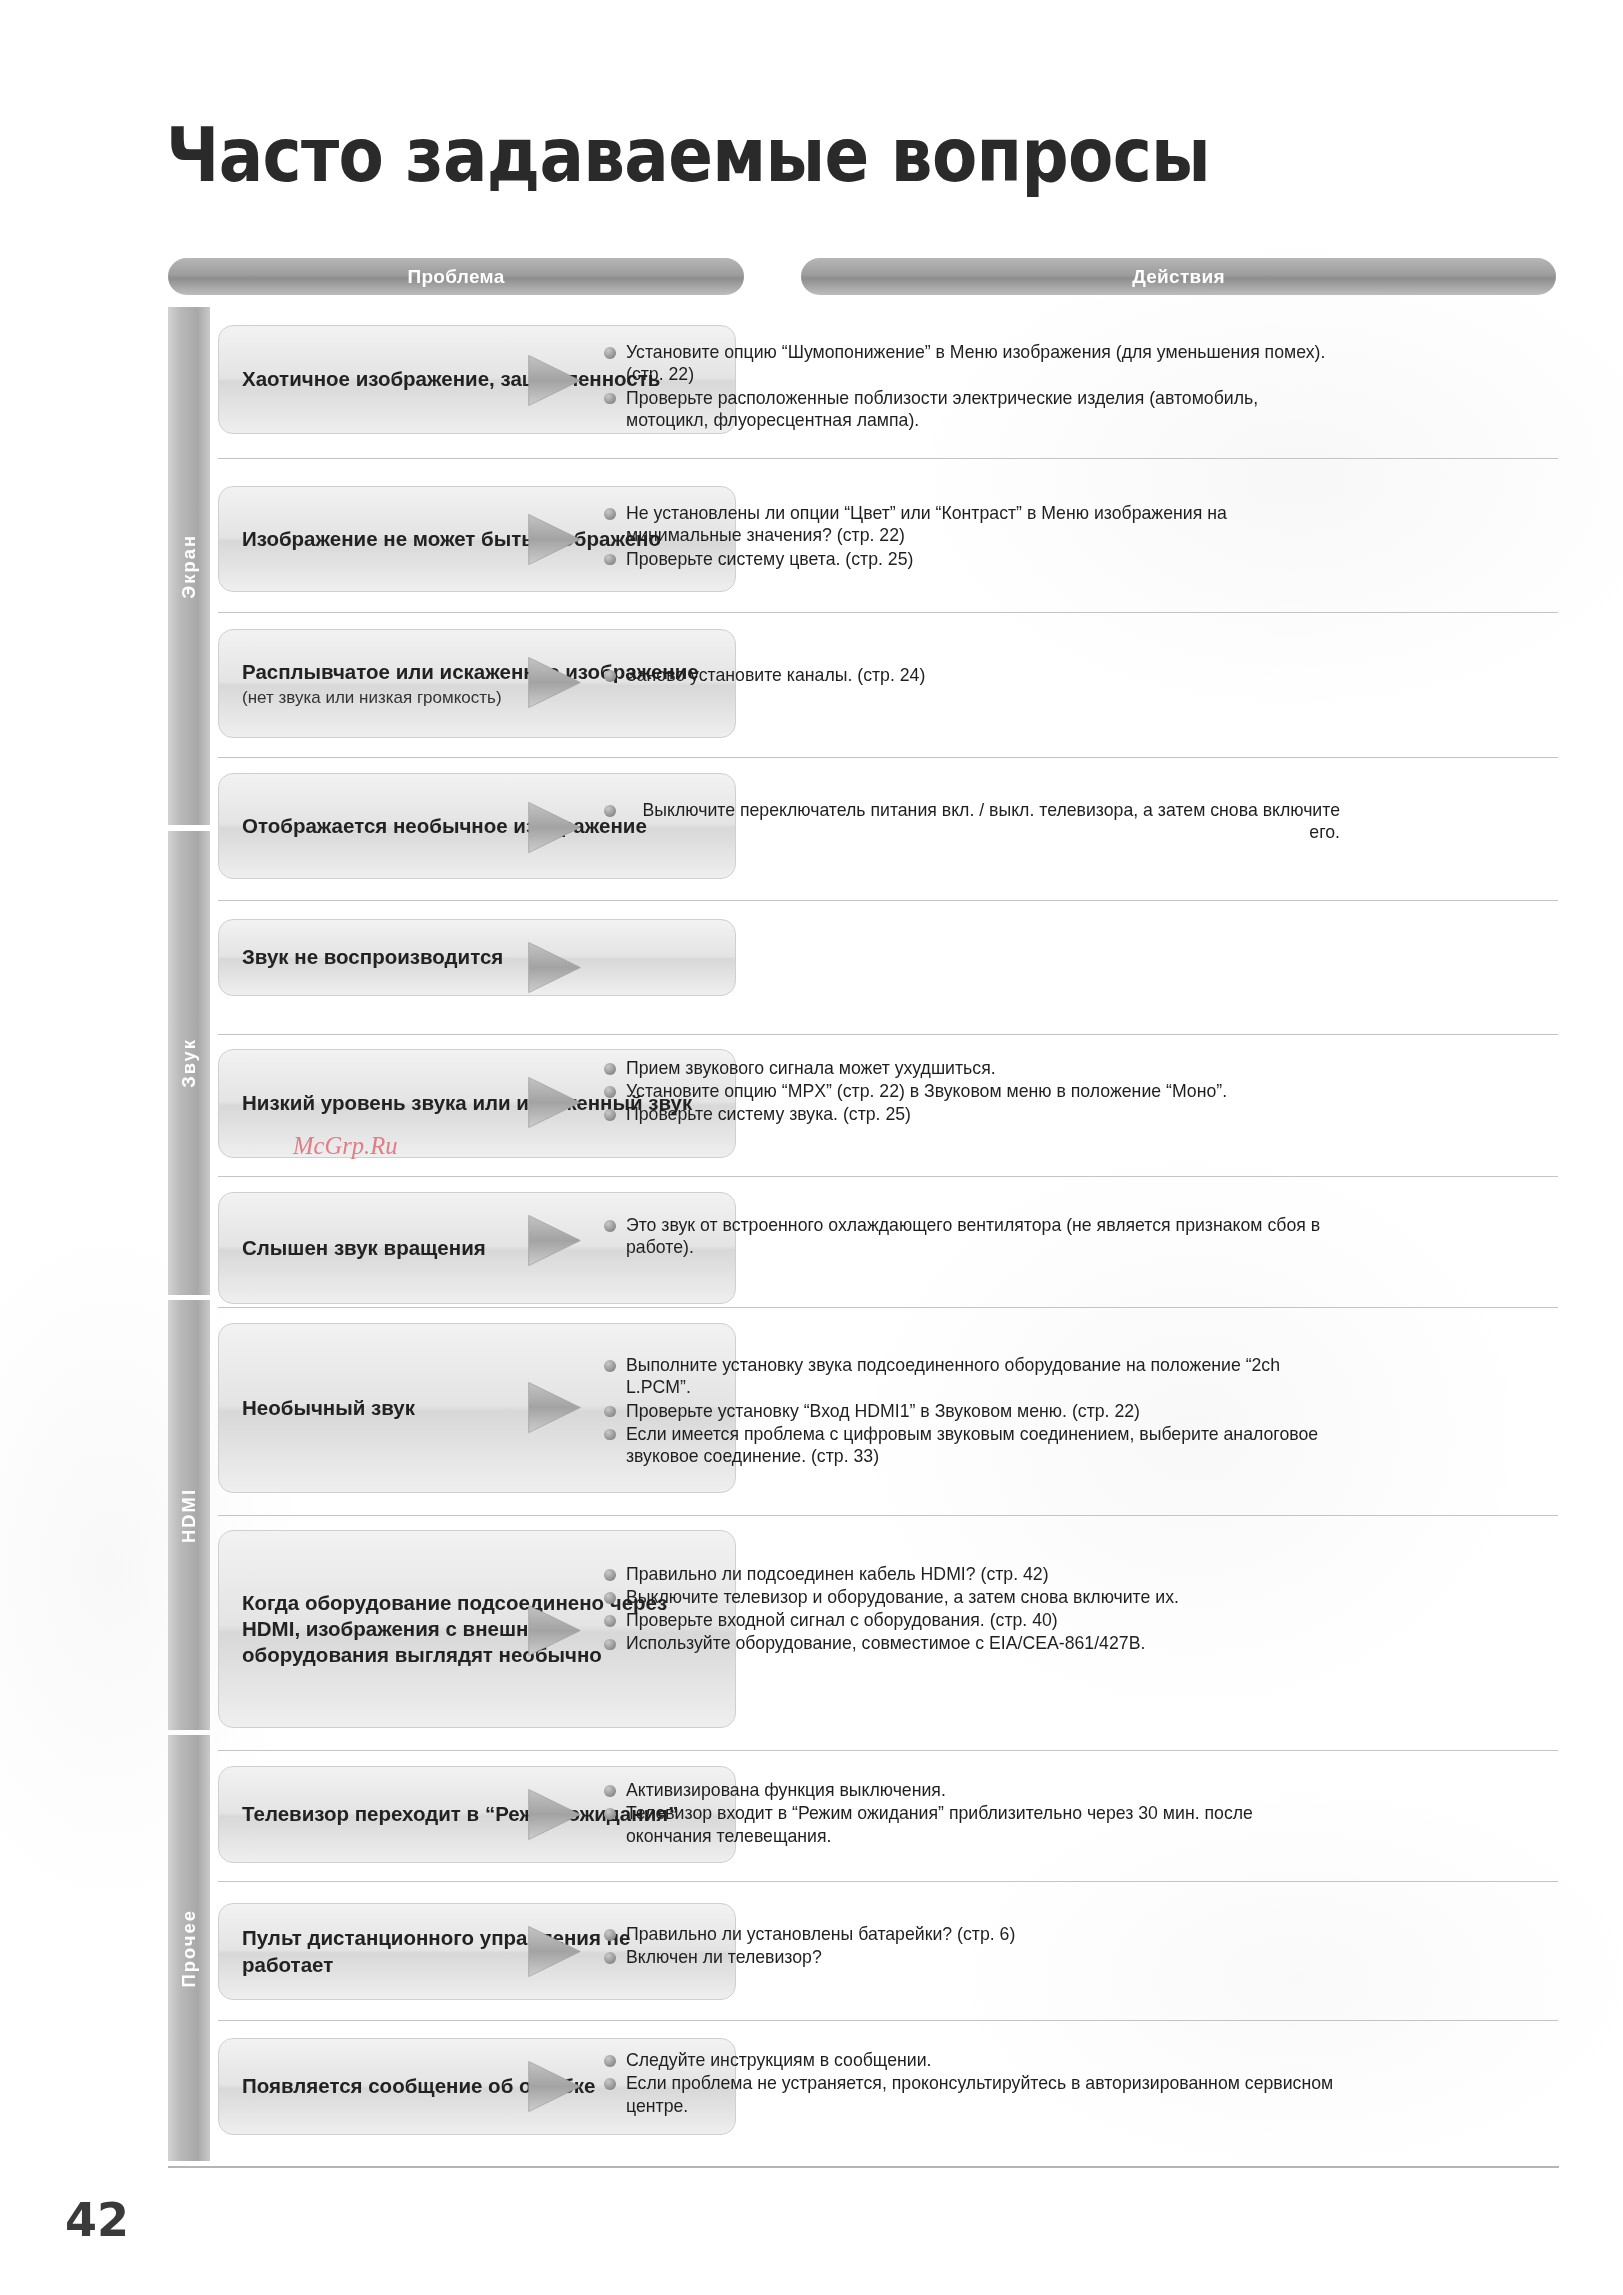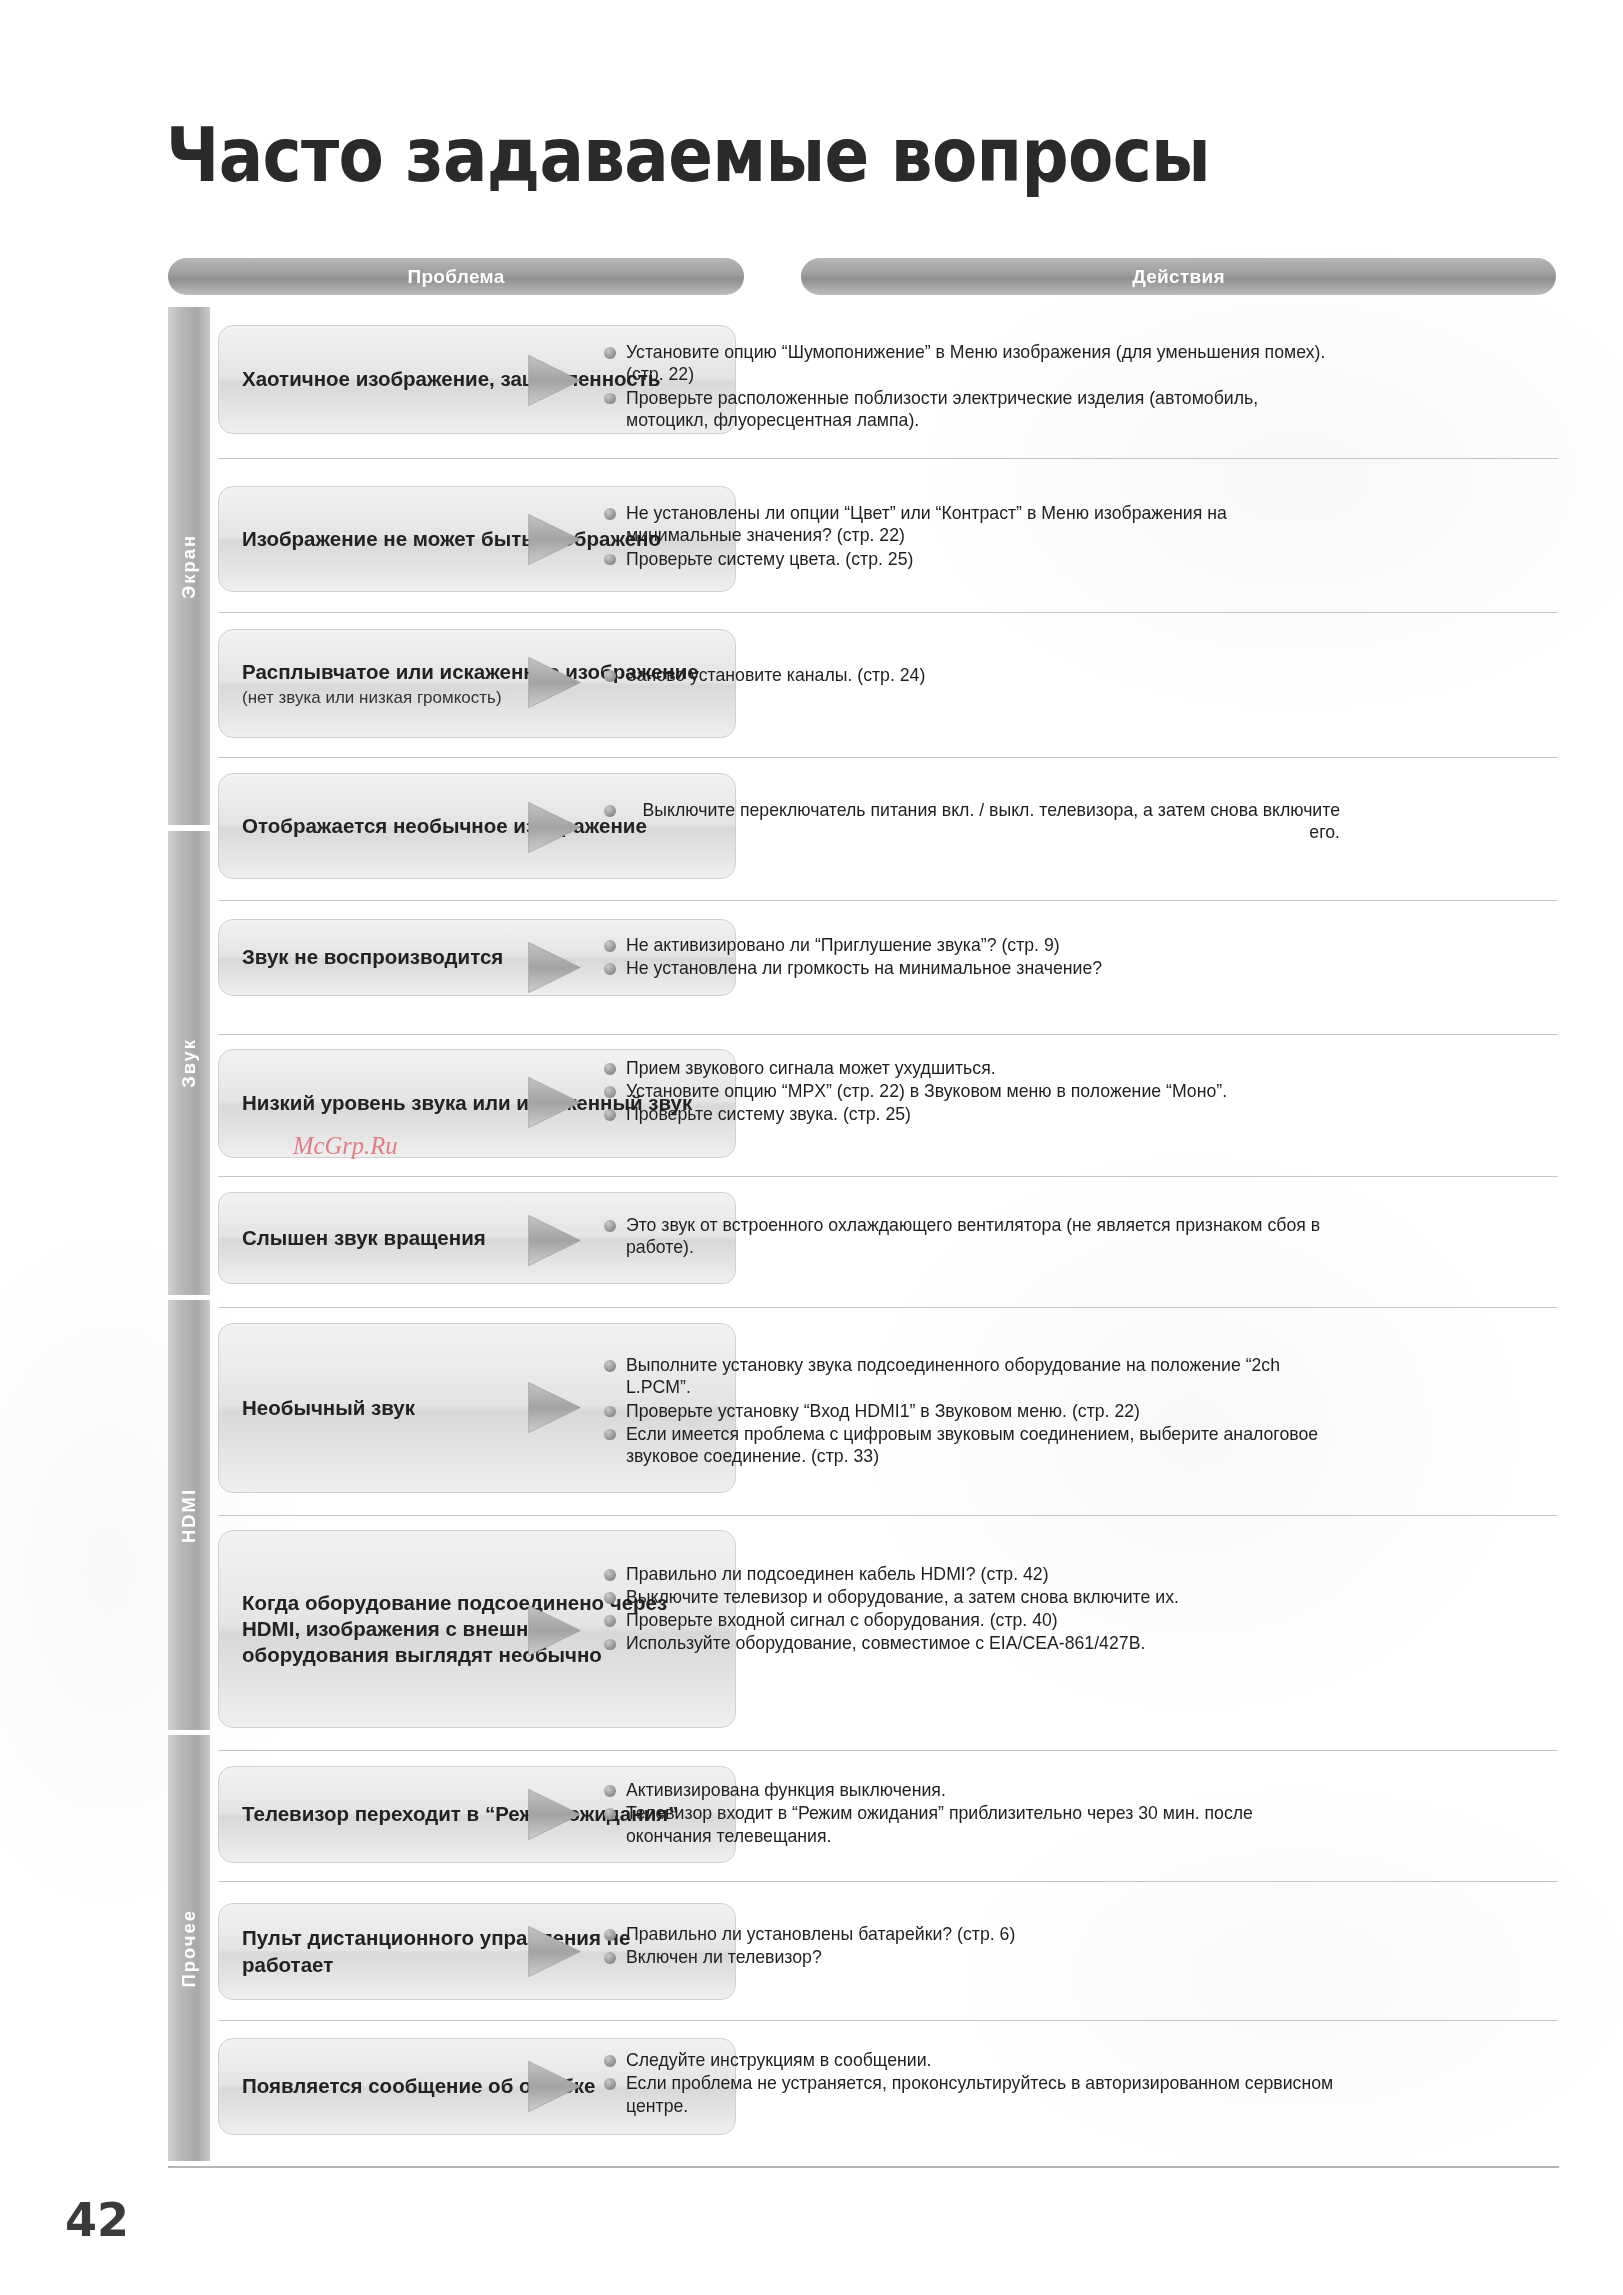--- a/index.html
+++ b/index.html
@@ -276,42 +276,38 @@
   <div class="rowline" style="top:900px;"></div>
 
   <div class="problem-box" style="top:919px;height:77px;left:218px;">
     <div class="problem-text">Звук не воспроизводится</div>
   </div>
   <div class="arrow" style="top:938px;">
     <svg width="57" height="59" viewBox="0 0 84 86">
         <path d="M4 6 L4 80 L80 43 Z" fill="url(#ag)" stroke="#9a9a9a" stroke-width="1"></path>
       </svg>
   </div>
-  <div class="actions" style="top:934px;">
-    <div class="action-item"><span class="bullet"></span><span>Не активизировано ли “Приглушение звука”? (стр. 9)</span></div>
-    <div class="action-item"><span class="bullet"></span><span>Не установлена ли громкость на минимальное значение?</span></div>
-  </div>
   <div class="rowline" style="top:1034px;"></div>
 
   <div class="problem-box" style="top:1049px;height:109px;left:218px;">
     <div class="problem-text">Низкий уровень звука или искаженный звук</div>
   </div>
   <div class="arrow" style="top:1073px;">
     <svg width="57" height="59" viewBox="0 0 84 86">
         <path d="M4 6 L4 80 L80 43 Z" fill="url(#ag)" stroke="#9a9a9a" stroke-width="1"></path>
       </svg>
   </div>
   <div class="actions" style="top:1057px;">
     <div class="action-item"><span class="bullet"></span><span>Прием звукового сигнала может ухудшиться.</span></div>
     <div class="action-item"><span class="bullet"></span><span>Установите опцию “MPX” (стр. 22) в Звуковом меню в положение “Моно”.</span></div>
     <div class="action-item"><span class="bullet"></span><span>Проверьте систему звука. (стр. 25)</span></div>
   </div>
   <div class="rowline" style="top:1176px;"></div>
 
-  <div class="problem-box" style="top:1192px;height:92px;left:218px;border-radius:13px;">
+  <div class="problem-box" style="top:1192px;height:112px;left:218px;">
     <div class="problem-text">Слышен звук вращения</div>
   </div>
   <div class="arrow" style="top:1211px;">
     <svg width="57" height="59" viewBox="0 0 84 86">
         <path d="M4 6 L4 80 L80 43 Z" fill="url(#ag)" stroke="#9a9a9a" stroke-width="1"></path>
       </svg>
   </div>
   <div class="actions" style="top:1214px;">
     <div class="action-item"><span class="bullet"></span><span>Это звук от встроенного охлаждающего вентилятора (не является признаком сбоя в работе).</span></div>
   </div>

